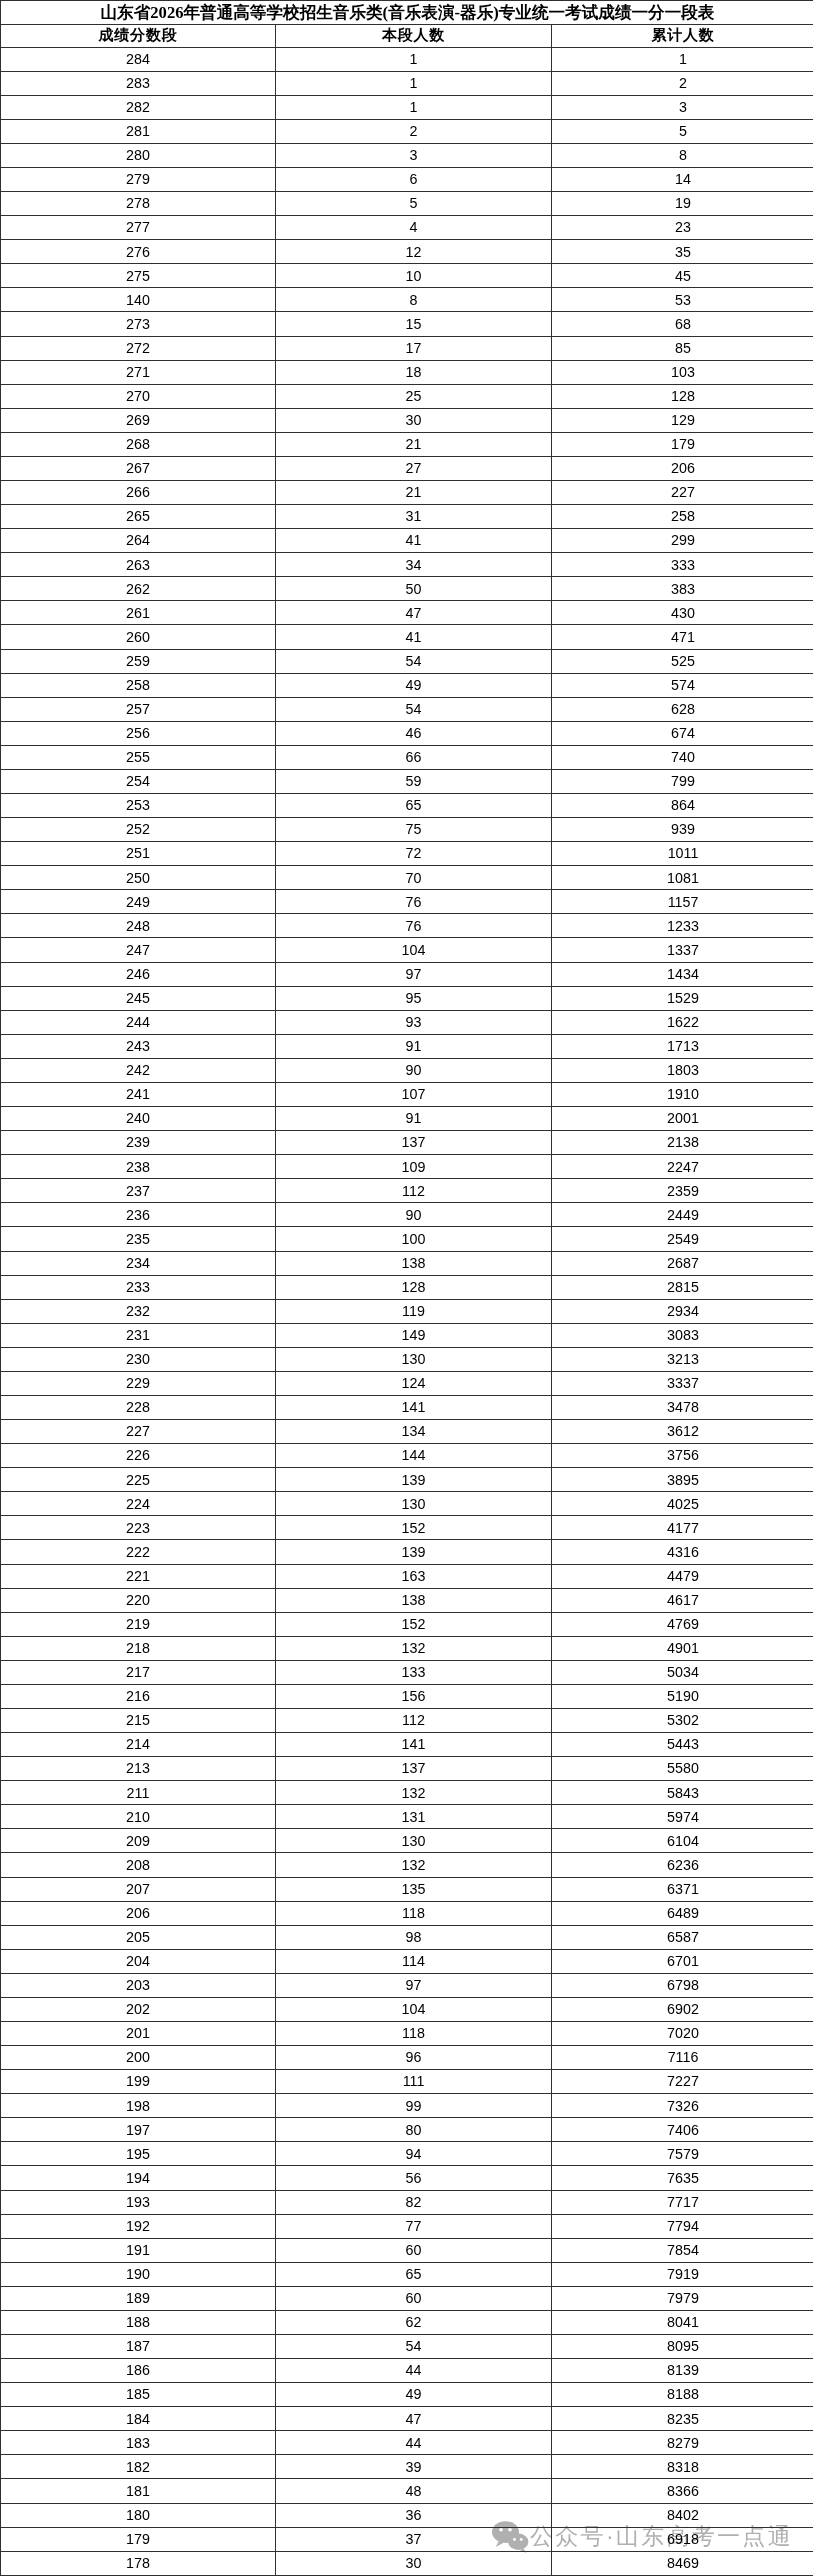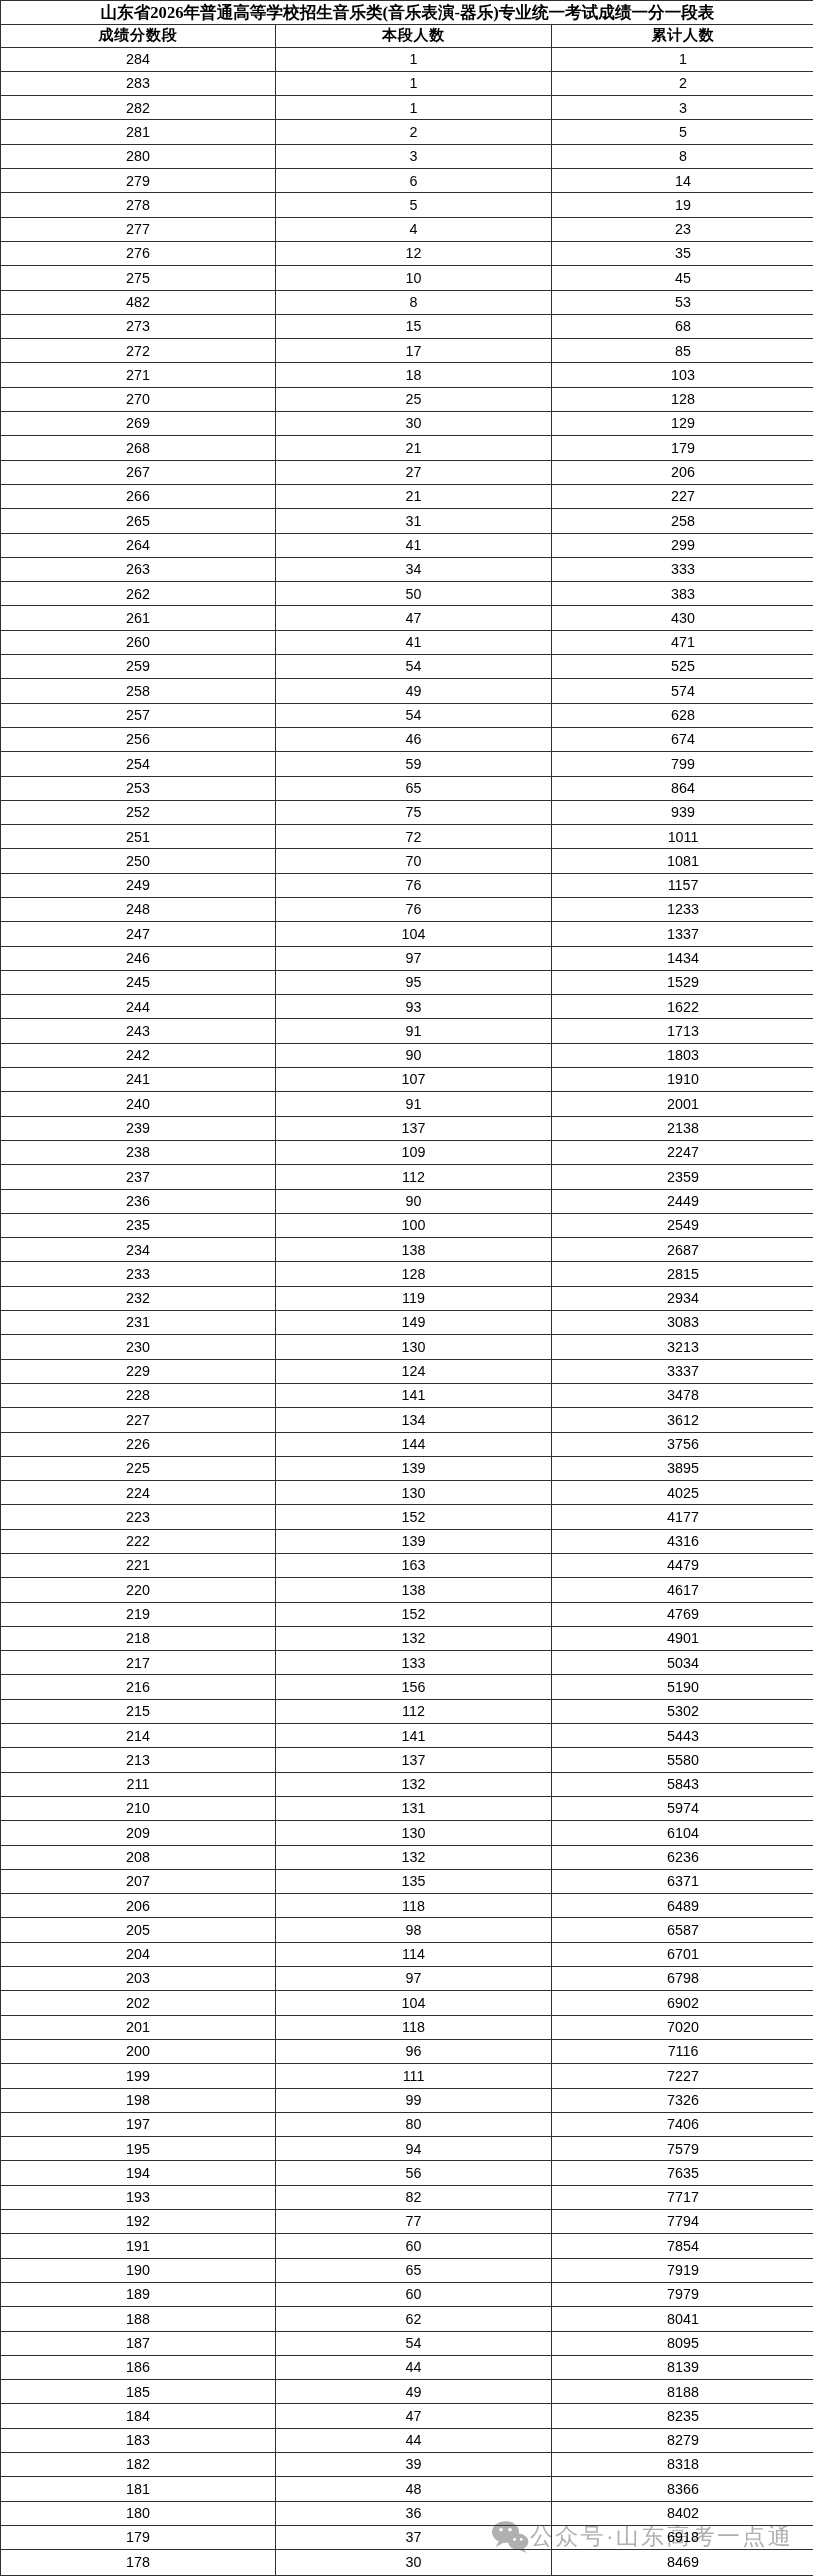--- a/index.html
+++ b/index.html
@@ -158,21 +158,21 @@
           <td>276</td>
           <td>12</td>
           <td>35</td>
         </tr>
         <tr>
           <td>275</td>
           <td>10</td>
           <td>45</td>
         </tr>
         <tr>
-          <td>482</td>
+          <td>140</td>
           <td>8</td>
           <td>53</td>
         </tr>
         <tr>
           <td>273</td>
           <td>15</td>
           <td>68</td>
         </tr>
         <tr>
           <td>272</td>
@@ -251,20 +251,25 @@
         </tr>
         <tr>
           <td>257</td>
           <td>54</td>
           <td>628</td>
         </tr>
         <tr>
           <td>256</td>
           <td>46</td>
           <td>674</td>
+        </tr>
+        <tr>
+          <td>255</td>
+          <td>66</td>
+          <td>740</td>
         </tr>
         <tr>
           <td>254</td>
           <td>59</td>
           <td>799</td>
         </tr>
         <tr>
           <td>253</td>
           <td>65</td>
           <td>864</td>

